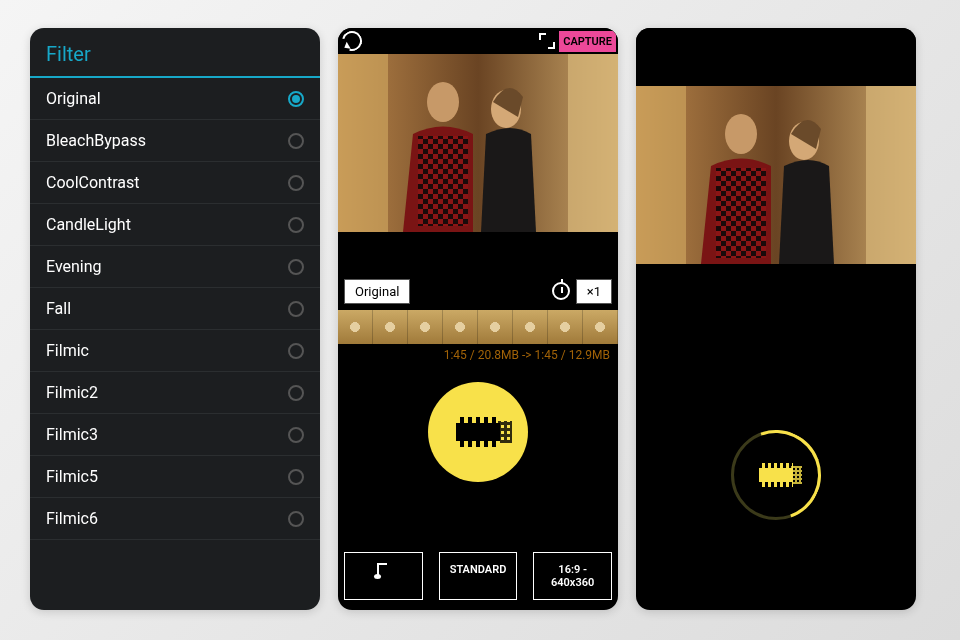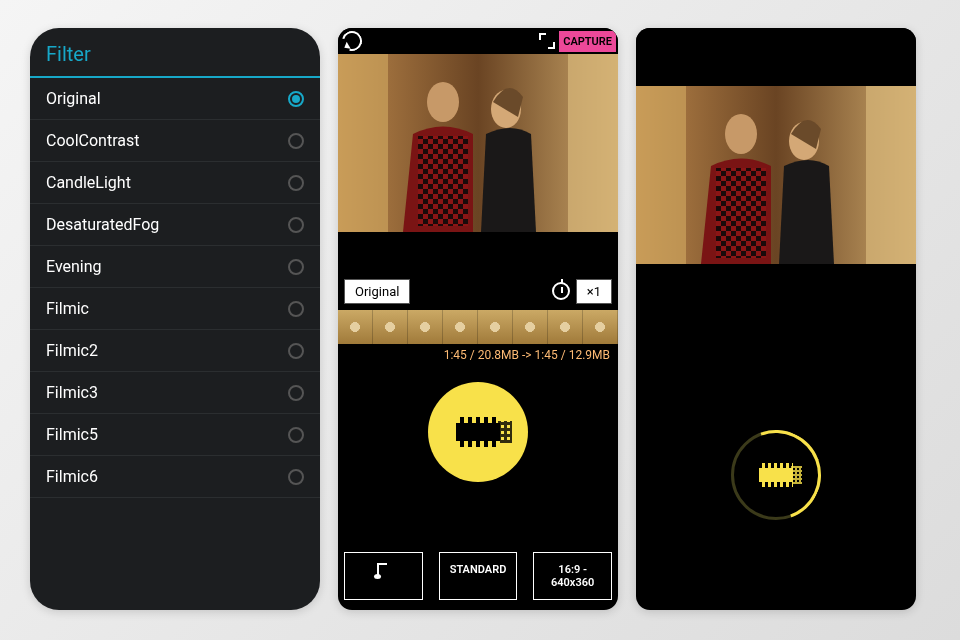--- a/index.html
+++ b/index.html
@@ -7,21 +7,21 @@
     width: 960px; height: 640px;
     background: linear-gradient(135deg, #f5f5f5 0%, #e8e8e8 50%, #dcdcdc 100%);
     font-family: -apple-system, BlinkMacSystemFont, "Segoe UI", Roboto, sans-serif;
     display: flex; gap: 18px; padding: 28px 30px;
   }
   .panel {
     border-radius: 14px; overflow: hidden;
     box-shadow: 0 2px 10px rgba(0,0,0,.15);
   }
   
-  .filters { width: 290px; height: 582px; background: #1c1e20; color: #fff; border-radius: 29px; }
+  .filters { width: 290px; height: 582px; background: #1c1e20; color: #fff; }
   .filters-title { font-size: 20px; color: #17a8c8; padding: 14px 16px 10px; font-weight: 400; }
   .title-underline { height: 2px; background: #17a8c8; margin: 0 0 0 0; }
   .filter-row {
     display: flex; align-items: center; justify-content: space-between;
     padding: 11px 16px; border-bottom: 1px solid #2b2e30; font-size: 16px;
   }
   .radio {
     width: 16px; height: 16px; border-radius: 50%;
     border: 2px solid #555;
   }
@@ -51,21 +51,21 @@
   .tag-white { background:#fff; color:#000; font-size:13px; padding:4px 10px; border:1px solid #555;}
   .spacer { flex:1; }
   .stopwatch-icon { width:18px;height:18px; border:2px solid #fff; border-radius:50%; position:relative; }
   .stopwatch-icon::before{content:"";position:absolute;left:7px;top:-5px;width:2px;height:4px;background:#fff;}
   .stopwatch-icon::after{content:"";position:absolute;left:7px;top:3px;width:2px;height:6px;background:#fff;}
 
   .thumbs { height:34px; background:#caa25a; display:flex; margin:4px 0 0; }
   .thumbs div { flex:1; border-right:1px solid rgba(0,0,0,.2); background:linear-gradient(#cba965,#a07a3a); position:relative;}
   .thumbs div::after{content:"";position:absolute;left:30%;top:15%;width:40%;height:70%;background:radial-gradient(circle,#e5cfa0 35%,transparent 36%);}
 
-  .info-line { color:#fdba74; font-size:12px; text-align:right; padding:4px 8px 0; }
+  .info-line { color:#a16207; font-size:12px; text-align:right; padding:4px 8px 0; }
 
   .big-btn-wrap { display:flex; justify-content:center; margin-top:20px; }
   .big-btn { width:100px;height:100px;border-radius:50%;background:#f8e14a; display:flex;align-items:center;justify-content:center;}
   .film-icon { width:44px;height:30px;background:#000;position:relative;}
   .film-icon::before,.film-icon::after{content:"";position:absolute;left:0;width:100%;height:6px;background:repeating-linear-gradient(90deg,#f8e14a 0 4px,#000 4px 8px);}
   .film-icon::before{top:0;} .film-icon::after{bottom:0;}
   .pixels{position:absolute;right:-12px;top:4px;width:14px;height:22px;background:repeating-linear-gradient(0deg,#000 0 3px,transparent 3px 6px),repeating-linear-gradient(90deg,#000 0 3px,transparent 3px 6px);background-color:#f8e14a;opacity:.8;}
 
   .bottom-row { position:absolute; bottom:10px; left:6px; right:6px; display:flex; gap:16px;justify-content:flex-end; }
   .bottom-btn { flex:1; border:1px solid #fff; text-align:center; padding:10px 2px; font-size:11px; font-weight:600; }
@@ -89,33 +89,37 @@
 
 <div class="panel filters">
   <div class="filters-title">Filter</div>
   <div class="title-underline"></div>
   <div id="filter-list">
       <div class="filter-row">
         <span>Original</span>
         <span class="radio selected"></span>
       </div>
       <div class="filter-row">
+        <span>BleachBypass</span>
+        <span class="radio"></span>
+      </div>
+      <div class="filter-row">
         <span>CoolContrast</span>
         <span class="radio"></span>
       </div>
       <div class="filter-row">
         <span>CandleLight</span>
         <span class="radio"></span>
       </div>
       <div class="filter-row">
-        <span>DesaturatedFog</span>
-        <span class="radio"></span>
-      </div>
-      <div class="filter-row">
         <span>Evening</span>
+        <span class="radio"></span>
+      </div>
+      <div class="filter-row">
+        <span>Fall</span>
         <span class="radio"></span>
       </div>
       <div class="filter-row">
         <span>Filmic</span>
         <span class="radio"></span>
       </div>
       <div class="filter-row">
         <span>Filmic2</span>
         <span class="radio"></span>
       </div>

